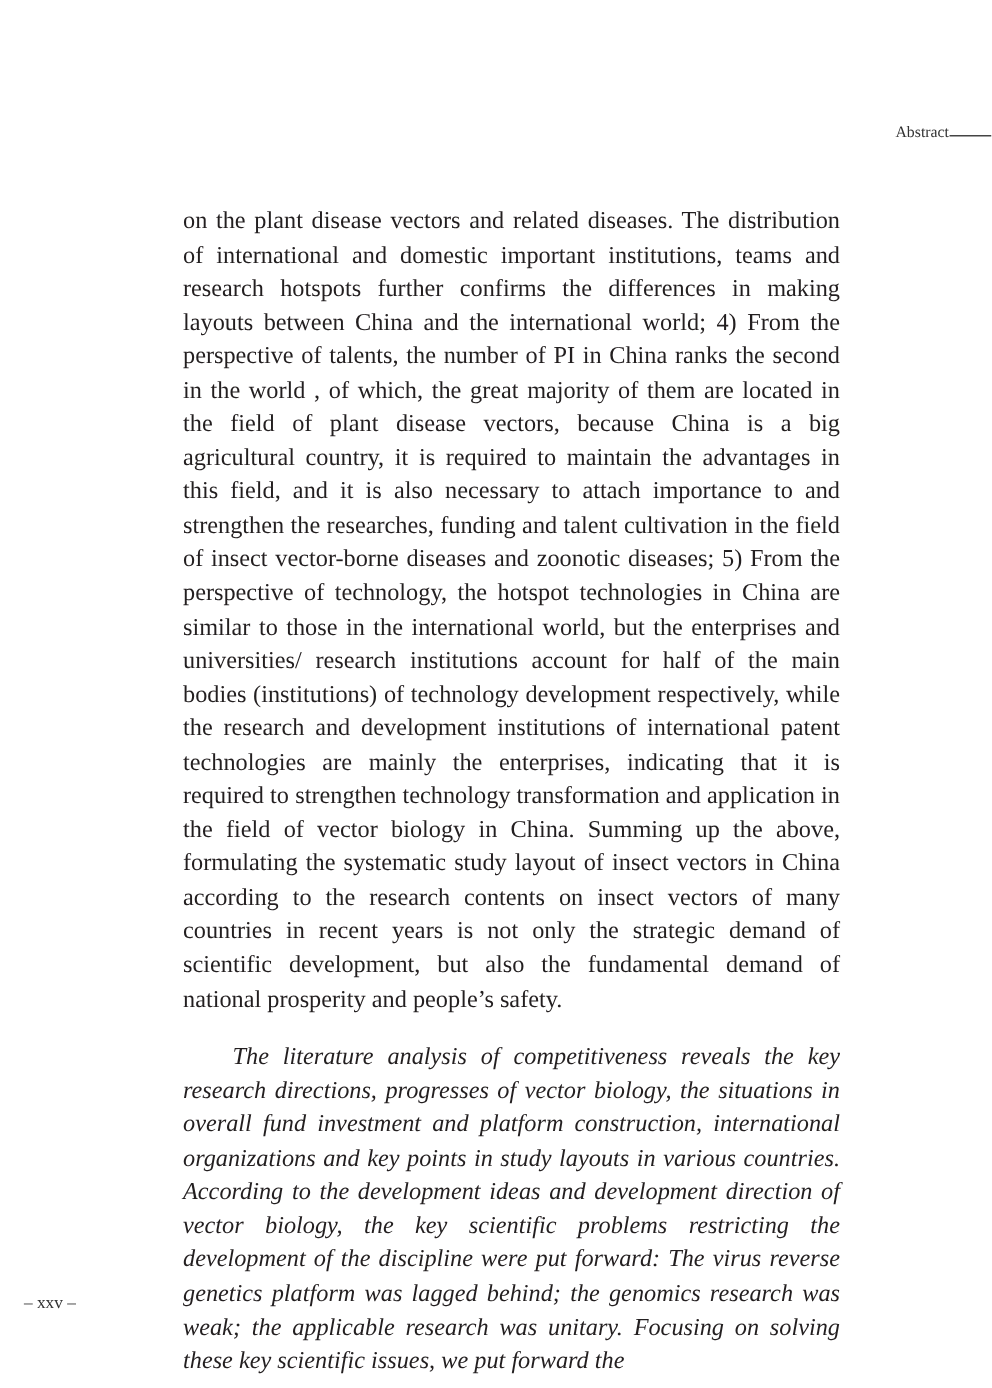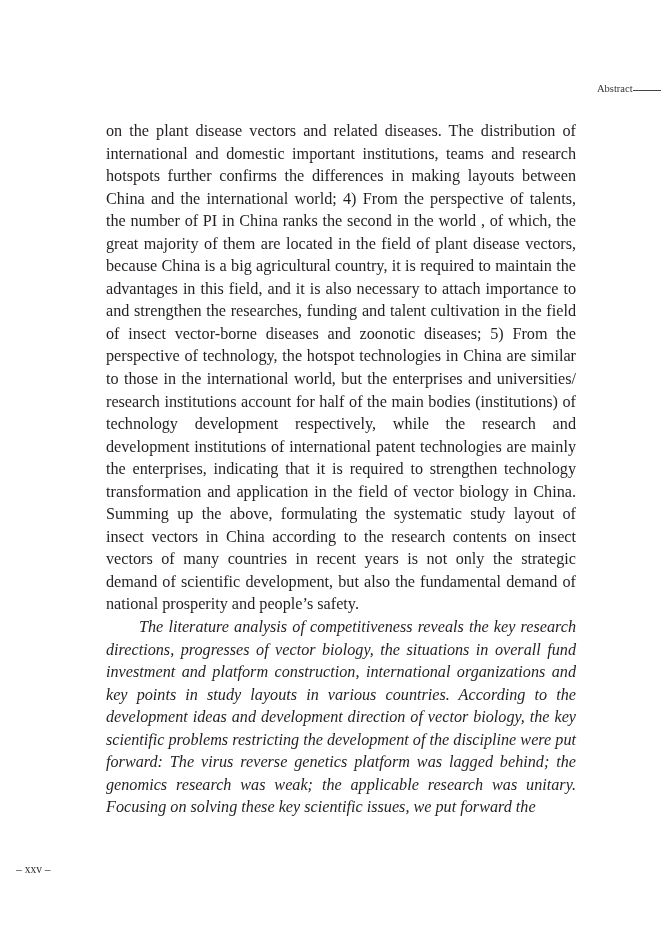--- a/index.html
+++ b/index.html
@@ -37,21 +37,21 @@
       border-top: 1px solid #444;
       margin-top: 2px;
     }
     .page-body {
       position: absolute;
       top: 120px;
       left: 106px;
       width: 470px;
     }
     .paragraph {
-      margin: 0;
+      margin: 16px;
       font-size: 16.2px;
       line-height: 22.55px;
       text-align: justify;
       text-align-last: auto;
     }
     .paragraph.indent {
       text-indent: 33px;
       font-style: italic;
     }
     .page-number {

